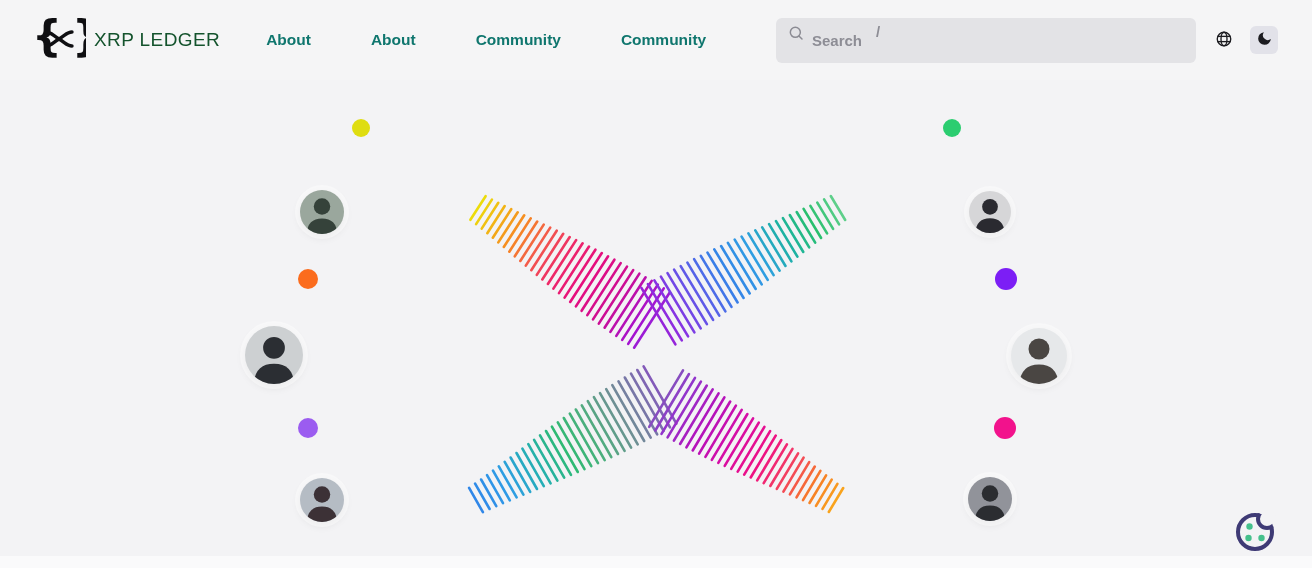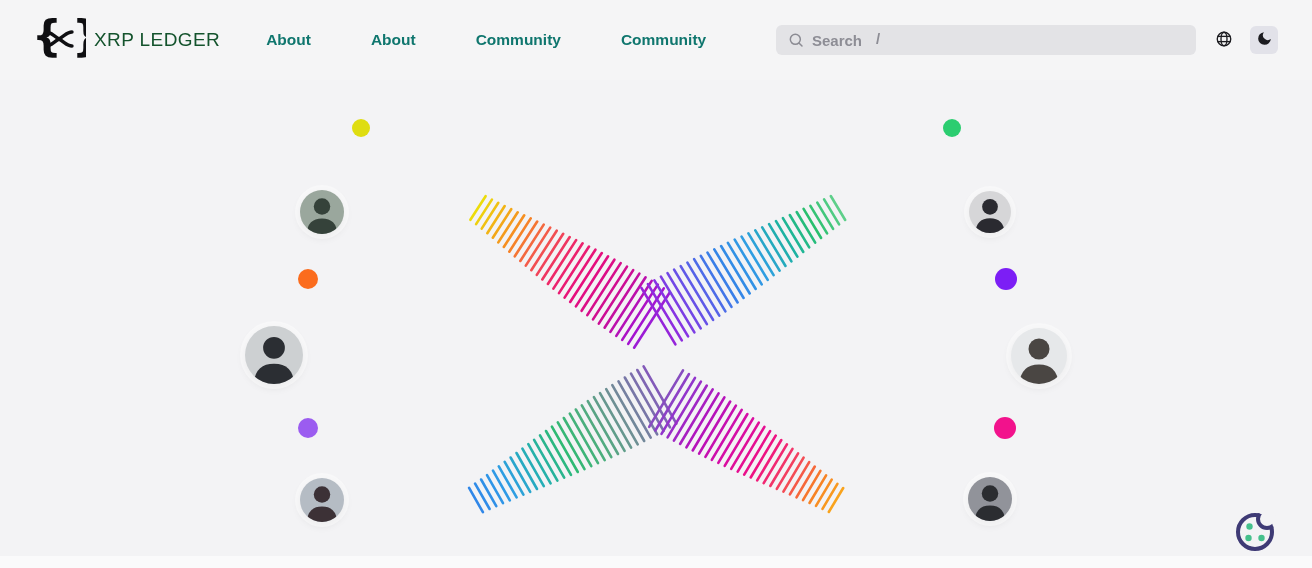--- a/index.html
+++ b/index.html
@@ -8,21 +8,21 @@
   .page { position:relative; width:1312px; height:568px; background:#f4f4f5; overflow:hidden; }
 
   
   .header { position:relative; height:80px; display:flex; align-items:center;
             padding:0 34px 0 32px; background:#f5f5f6; }
   .logo { display:flex; align-items:center; gap:8px; text-decoration:none; cursor:pointer; }
   .logo-mark { display:block; }
   .brand { font-size:19px; font-weight:400; letter-spacing:.4px; color:#14532d; white-space:nowrap;text-align:right; }
   .nav { display:flex; gap:60px; margin-left:46px; }
   .nav a { font-size:15.5px; font-weight:700; color:#0f766e; text-decoration:none; cursor:pointer; }
-  .search-wrap { position:relative; margin-left:auto; width:420px; height:30px; }
+  .search-wrap { position:relative; margin-left:auto; width:420px; height:45px; }
   .search-input { width:100%; height:100%; border:none; outline:none; border-radius:6px;
                   background:#e3e3e6; padding:0 14px 0 36px; font-family:"Liberation Sans",sans-serif;
                   font-size:15px; font-weight:600; color:#3c3c41; }
   .search-input::placeholder { color:#8d8d95; font-weight:600; }
   .search-icon { position:absolute; left:12px; top:7px; pointer-events:none; }
   .search-slash { position:absolute; left:100px; top:5px; font-size:15px; font-weight:600; color:#8d8d95; pointer-events:none; }
   .globe-btn { margin-left:16px; width:24px; height:24px; border:none; background:transparent;
                display:flex; align-items:center; justify-content:center; cursor:pointer; }
   .theme-btn { margin-left:14px; width:28px; height:28px; border:none; border-radius:6px;
                background:#e2e2e9; display:flex; align-items:center; justify-content:center; cursor:pointer; }

